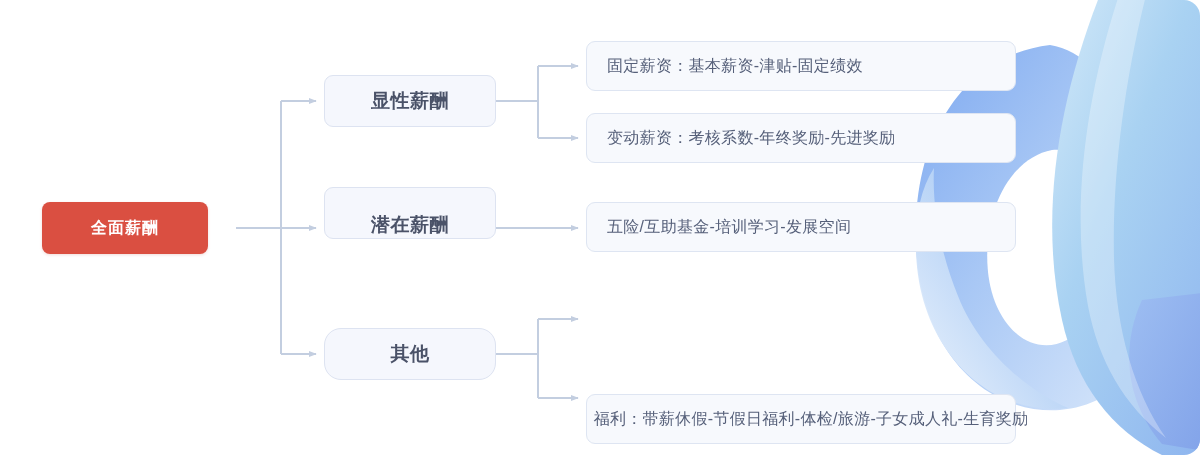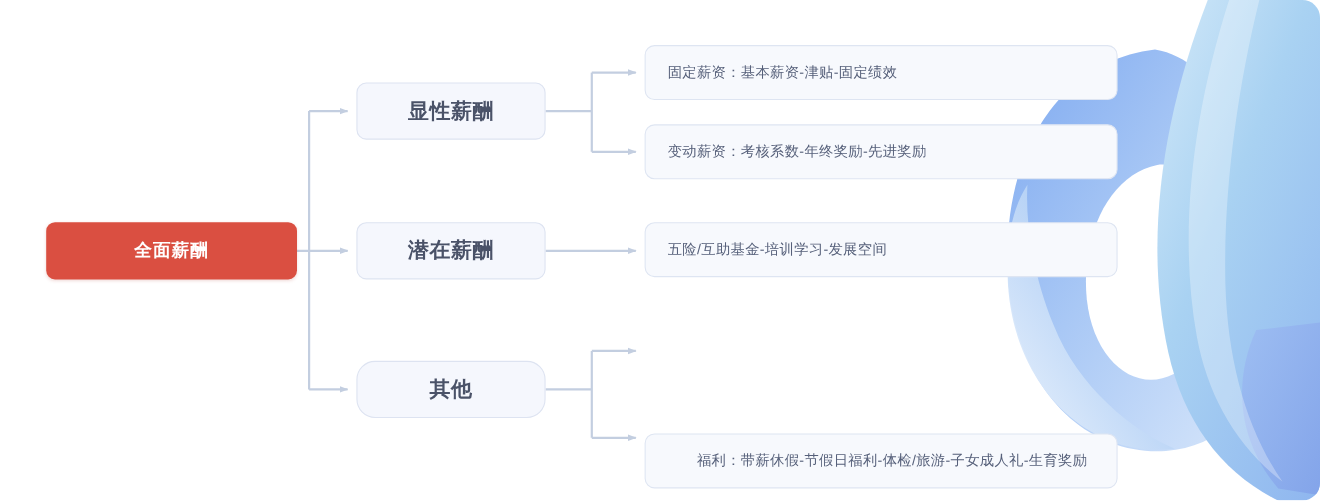--- a/index.html
+++ b/index.html
@@ -62,21 +62,21 @@
     box-sizing: border-box;
     display: flex;
     align-items: center;
     border-radius: 9px;
   }
 
   
   .node-root {
     left: 42px;
     top: 202px;
-    width: 228px;
+    width: 166px;
     height: 52px;
     justify-content: center;
     background: #da4f41;
     border-radius: 8px;
     box-shadow: 0 1px 3px rgba(180, 60, 48, 0.18);
   }
   .node-root .node-text {
     color: #ffffff;
     font-size: 16px;
     font-weight: bold;
@@ -93,37 +93,37 @@
     border: 1px solid #dde3f1;
     border-radius: 9px;
   }
   .node-l2 .node-text {
     color: #4a5268;
     font-size: 19px;
     font-weight: bold;
     letter-spacing: 0.5px;
   }
   .l2-pos-0 { top: 75px; }
-  .l2-pos-1 { top: 202px; }
+  .l2-pos-1 { top: 187px; align-items: flex-end; }
   .l2-pos-2 { top: 328px; border-radius: 17px; }
 
   
   .node-leaf {
     left: 586px;
     width: 430px;
     height: 50px;
     justify-content: flex-start;
     padding-left: 20px;
     background: #f7f9fd;
     border: 1px solid #dee5f2;
     border-radius: 9px;
   }
   .node-leaf .node-text {
     color: #56607a;
-    font-size: 13px;
+    font-size: 16px;
     letter-spacing: 0.3px;
     white-space: nowrap;
   }
   .leaf-pos-0 { top: 41px; }
   .leaf-pos-1 { top: 113px; }
   .leaf-pos-2 { top: 202px; text-align: right; }
   .leaf-pos-3 { top: 294px; }
   .leaf-pos-4 { top: 394px; justify-content: center; }
 </style>
 </head>

